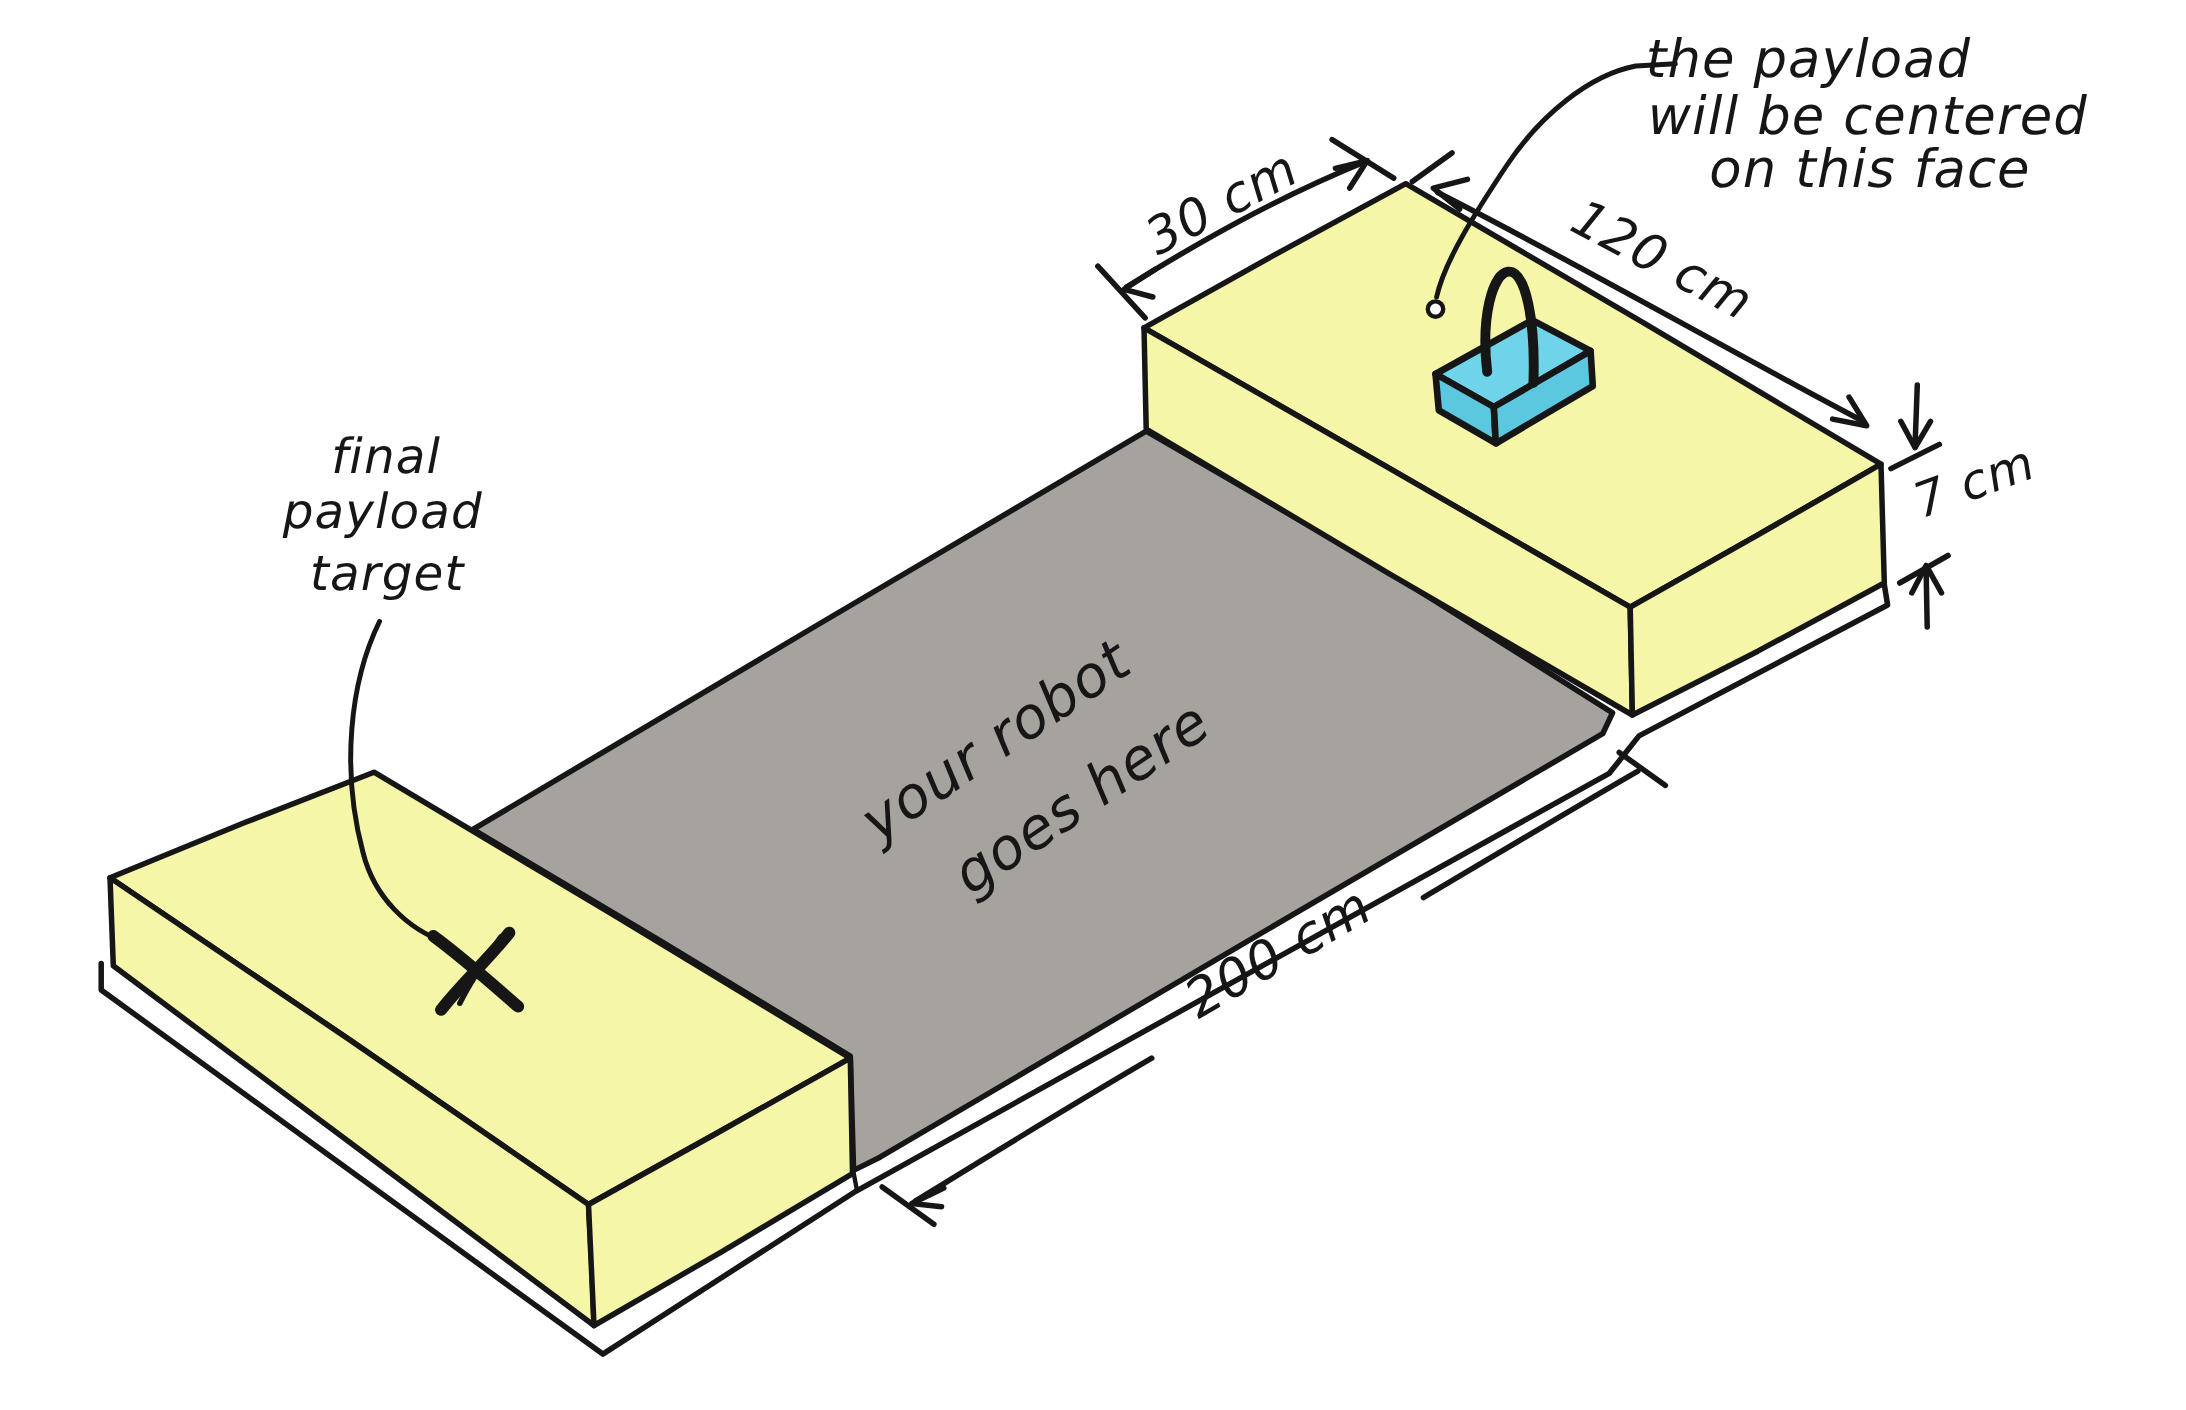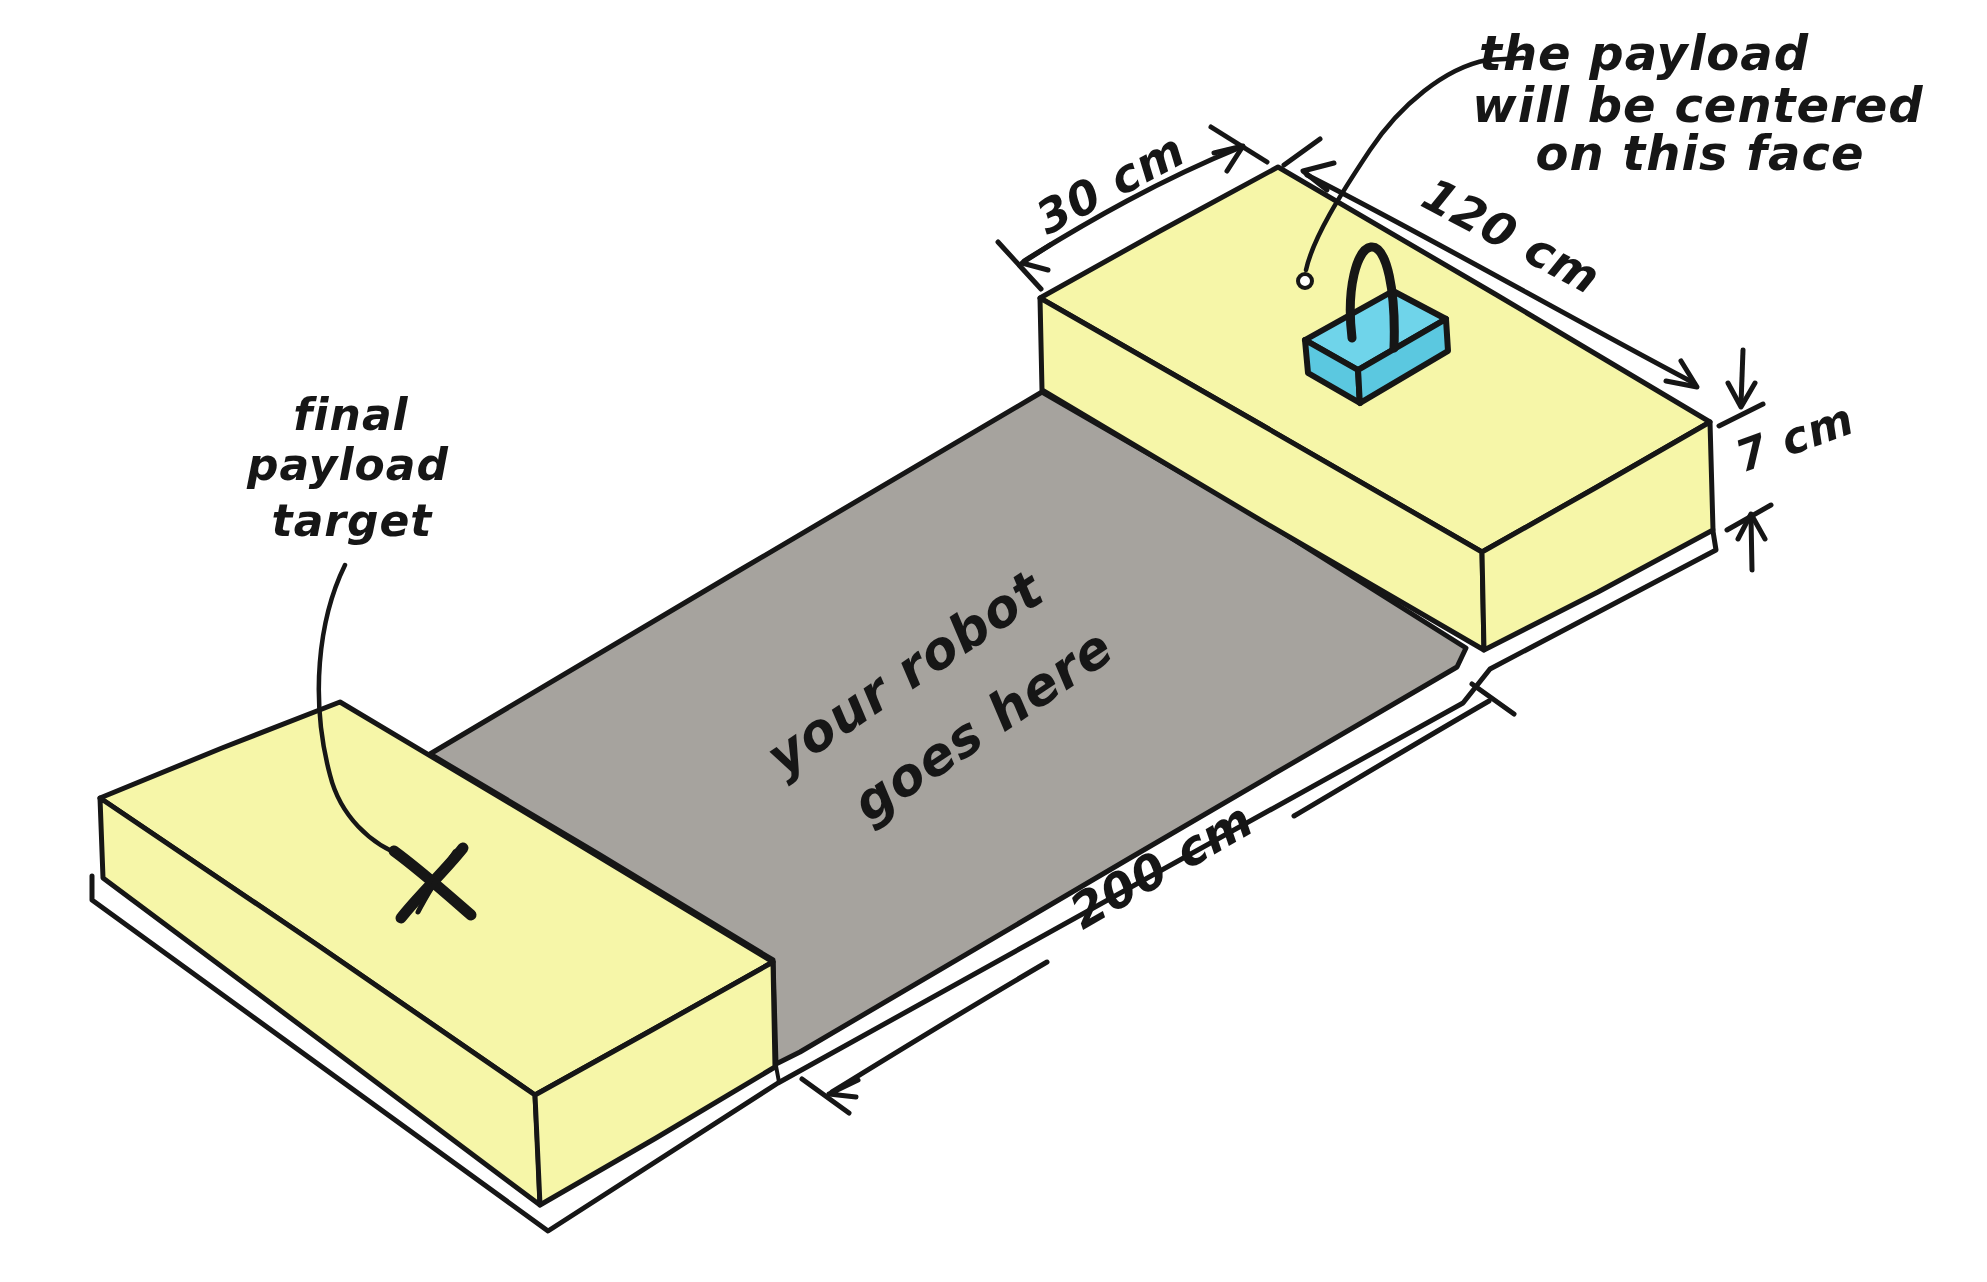--- a/index.html
+++ b/index.html
@@ -6,21 +6,20 @@
     margin: 0;
     padding: 0;
     background: #ffffff;
   }
   .stage {
     width: 1987px;
     height: 1282px;
     position: relative;
     background: #ffffff;
     overflow: hidden;
-    font-weight: bold;
   }
   svg { display: block; }
   .ink-line {
     fill: none;
     stroke-linecap: round;
     stroke-linejoin: round;
   }
   .shape {
     stroke-linecap: round;
     stroke-linejoin: round;

